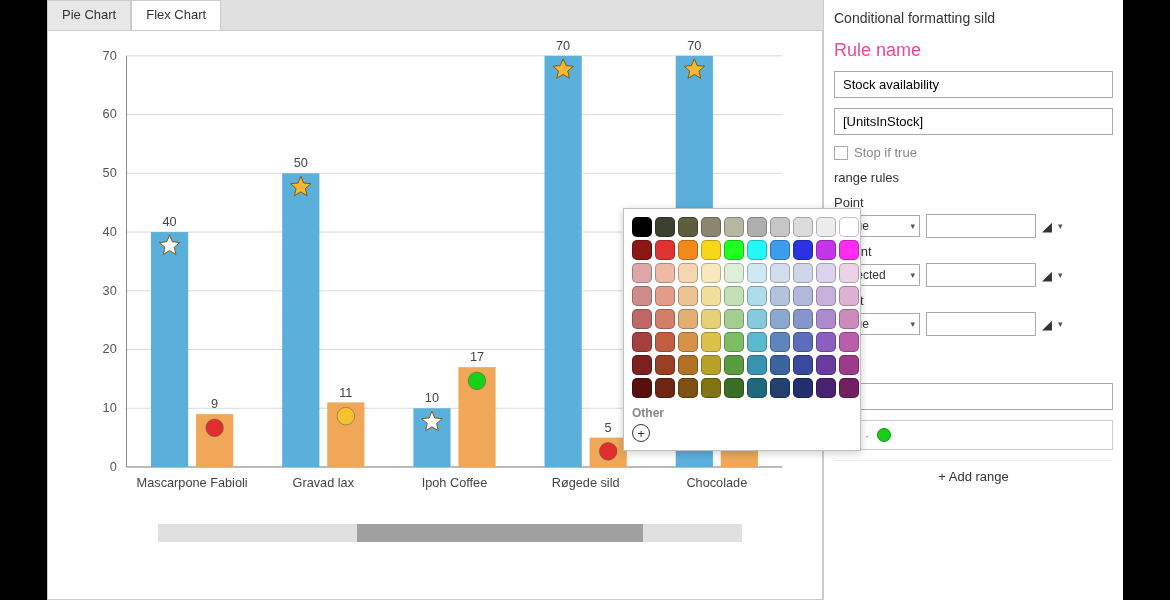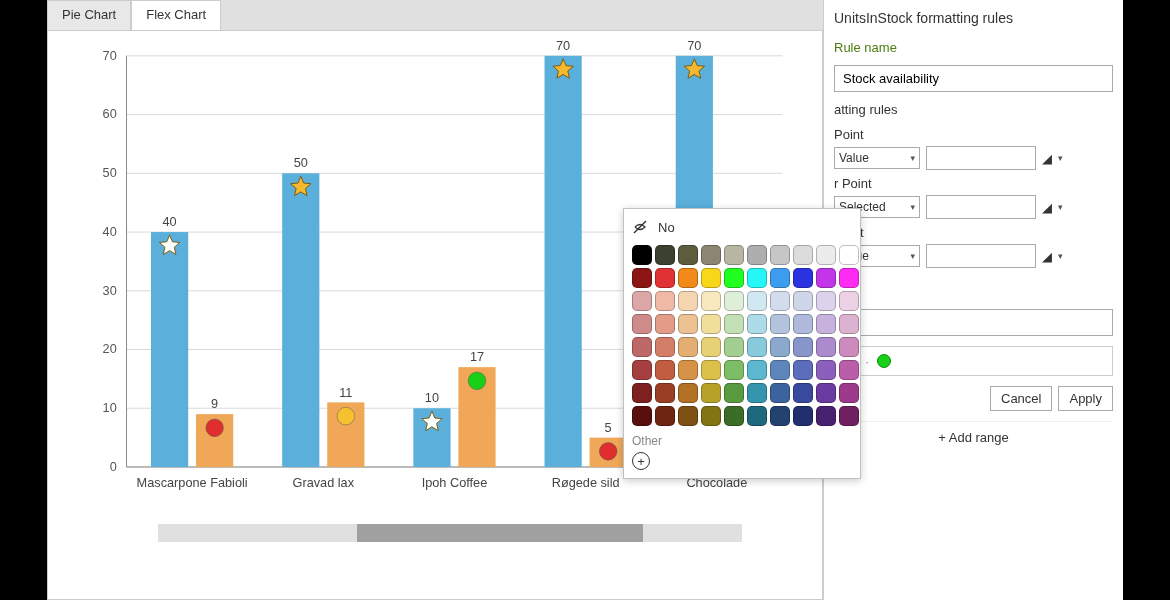--- a/index.html
+++ b/index.html
@@ -14,21 +14,21 @@
 .tab.active { background: #fff; border-top: 1px solid #ccc; }
 .chart-container { flex: 1; background: #fff; border: 1px solid #ccc; position: relative; padding: 10px 20px 10px 10px; }
 .legend { display: flex; justify-content: center; gap: 18px; padding: 8px 0; font-size: 13px; }
 .leg-item { display: flex; align-items: center; gap: 6px; }
 .leg-sw { width: 13px; height: 13px; }
 .svg-chart { width: 100%; height: 480px; }
 .scrollbar-track { height: 18px; background: #e0e0e0; margin: 0 60px 0 100px; position: relative; }
 .scrollbar-thumb { position: absolute; height: 100%; background: #a0a0a0; left: 34%; width: 49%; }
 .side { width: 300px; border-left: 1px solid #ccc; padding: 10px 10px; background: #fff; display: flex; flex-direction: column; gap: 10px; position: relative; }
 .side-title { font-size: 14px; margin-bottom: 4px; }
-.field-label { font-size: 13px; color: #4d7c0f; }
+.field-label { font-size: 18px; color: #ec4899; }
 .input-row { display: flex; align-items: center; }
 .text-input { border: 1px solid #aaa; padding: 5px 8px; width: 100%; font-size: 13px; }
 .pencil { position: absolute; right: 18px; margin-top: -22px; }
 .checkbox-row { display: flex; align-items: center; gap: 6px; color: #888; }
 .chk { width: 14px; height: 14px; border: 1px solid #aaa; }
 .rules-hdr { font-size: 13px; }
 .rule-row { display: flex; align-items: center; gap: 6px; }
 .rule-label { flex: 1; font-size: 13px; color: #333; white-space: nowrap; overflow: hidden; }
 .select { border: 1px solid #aaa; padding: 3px 4px; font-size: 12px; display: flex; align-items: center; gap: 4px; width: 86px; background: #fff; justify-content: space-between; }
 .select.small { width: 86px; }
@@ -40,21 +40,21 @@
 .green-table-ico:before { left:50%; top:0; width:2px; height:100%; margin-left:-1px; }
 .green-table-ico:after { top:50%; left:0; height:2px; width:100%; margin-top:-1px; }
 .green-dot { width: 14px; height: 14px; border-radius: 50%; background: #18d018; border: 1px solid #0a900a; }
 .btns { display: flex; gap: 6px; justify-content: flex-end; }
 .btn { border: 1px solid #aaa; padding: 4px 10px; background: #fff; font-size: 13px; cursor: pointer; }
 .add-rule { text-align: center; font-size: 13px; padding: 8px 0; border-top: 1px solid #eee; }
 .color-popup { position: absolute; left: 623px; top: 208px; width: 238px; background: #fff; border: 1px solid #c0c0c0; box-shadow: 0 2px 8px rgba(0,0,0,.2); padding: 6px; z-index: 100; }
 .cp-head { display: flex; align-items: center; gap: 10px; padding: 4px 2px 8px 2px; }
 .cp-grid { display: grid; grid-template-columns: repeat(10, 20px); gap: 3px; padding: 2px; }
 .cp-cell { width: 20px; height: 20px; border-radius: 5px; border: 1px solid rgba(0,0,0,.25); cursor: pointer; }
-.cp-other { color: #888; font-size: 12px; padding: 6px 2px 2px 2px; }
+.cp-other { color: #888; font-size: 12px; padding: 6px 2px 2px 2px; font-weight: bold; }
 .cp-plus { width: 18px; height: 18px; border: 1.5px solid #333; border-radius: 50%; display: flex; align-items: center; justify-content: center; font-size: 13px; margin: 2px; }
 .caret { font-size: 9px; color: #555; }
 .slash-eye { width:16px; height:16px; position:relative; }
 .slash-eye svg { width:16px; height:16px; }
 </style>
 </head>
 <body>
 
 <div class="app">
   <div class="black-left"></div>
@@ -118,31 +118,36 @@
             <rect x="677" y="394" width="38" height="36" fill="#f0a858"></rect>
             <text x="696" y="388" text-anchor="middle" font-size="13" fill="#444">6</text>
             <text x="673" y="450" text-anchor="middle" font-size="13" fill="#444">Chocolade</text>
           </svg>
         <div class="scrollbar-track">
           <div class="scrollbar-thumb"></div>
         </div>
       </div>
     </div>
     <div class="side">
-      <div class="side-title">UnitsInStock formatting rules</div>
+      <div class="side-title">Conditional formatting sild</div>
 
       <div class="field-label">Rule name</div>
       <div class="input-row">
         <input class="text-input" value="Stock availability" style="">
       </div>
       <span class="pencil">✎</span>
 
-
-
-      <div class="rules-hdr">atting rules</div>
+      <input class="text-input" value="[UnitsInStock]" style="">
+
+      <div class="checkbox-row">
+        <span class="chk"></span>
+        <span>Stop if true</span>
+      </div>
+
+      <div class="rules-hdr">range rules</div>
 
       <div id="rule-rows">
           <div style="display: flex; flex-direction: column; gap: 4px; margin-bottom: 6px;">
             <div class="rule-label">Point</div>
             <div class="rule-row">
               <div class="select small">
                 <span>Value</span>
                 <span class="caret">▾</span>
               </div>
               <div class="val-box"></div>
@@ -177,40 +182,27 @@
         </div>
 
       <div class="field-label">at</div>
       <input class="text-input" value="" style="">
       <div class="preview-box">
         <span class="green-table-ico"></span>
         <span style="color:#888">·</span>
         <span class="green-dot"></span>
       </div>
 
-      <div class="btns">
-        <div class="btn">Cancel</div>
-        <div class="btn">Apply</div>
-      </div>
 
       <div class="add-rule">+ Add range</div>
     </div>
   </div>
   <div class="black-right"></div>
 
   <div class="color-popup">
-    <div class="cp-head">
-      <span class="slash-eye">
-        <svg viewBox="0 0 16 16">
-            <path d="M2 14 L14 2" stroke="#333" stroke-width="1.5"></path>
-            <path d="M3 8 Q8 3 13 8 Q8 13 3 8" fill="none" stroke="#333" stroke-width="1.2"></path>
-          </svg>
-      </span>
-      <span>No</span>
-    </div>
     <div class="cp-grid" id="cp-grid">
         <div class="cp-cell" style="background: rgb(0, 0, 0);"></div>
         <div class="cp-cell" style="background: rgb(60, 64, 48);"></div>
         <div class="cp-cell" style="background: rgb(93, 93, 61);"></div>
         <div class="cp-cell" style="background: rgb(139, 133, 113);"></div>
         <div class="cp-cell" style="background: rgb(182, 182, 162);"></div>
         <div class="cp-cell" style="background: rgb(174, 174, 174);"></div>
         <div class="cp-cell" style="background: rgb(198, 198, 198);"></div>
         <div class="cp-cell" style="background: rgb(220, 220, 220);"></div>
         <div class="cp-cell" style="background: rgb(236, 236, 236);"></div>

